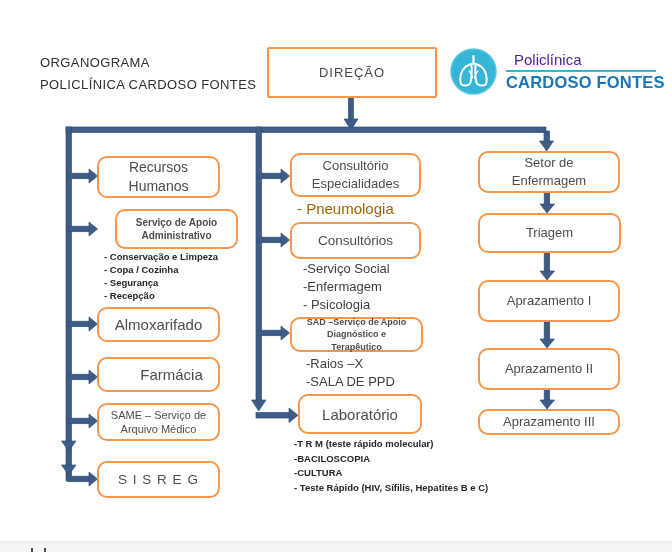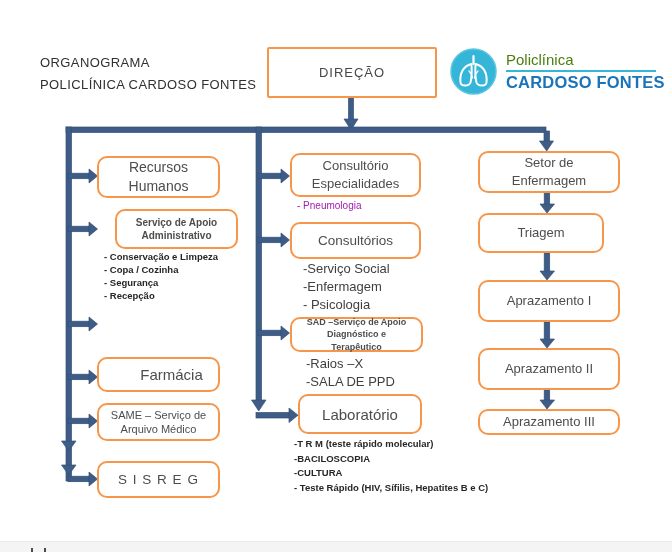--- a/index.html
+++ b/index.html
@@ -26,25 +26,25 @@
   .fz11{font-size:11px;line-height:1.3;}
   .fz10{font-size:10px;line-height:1.35;font-weight:600;margin-left:18px;}
   .fz9{font-size:9px;line-height:1.4;font-weight:600;}
   .sisreg{font-size:13.5px;letter-spacing:1px;}
   .direcao{font-size:13px;letter-spacing:1px;color:#474747;}
   
   .side-list{position:absolute;color:#262626;}
   .small-list{font-size:9.5px;line-height:13px;font-weight:600;}
   .lab-list{font-size:9.5px;line-height:14.5px;font-weight:600;}
   .mid-list{font-size:13px;line-height:18px;color:#3f3f3f;}
-  .mid-line{font-size:10px;color:#a21caf;}
+  .mid-line{font-size:15px;color:#a16207;}
   
   .logo{left:450px;top:43px;width:215px;height:56px;display:flex;align-items:center;}
   .logo-text{margin-left:9px;}
-  .logo-top{font-size:15px;color:#4d7c0f;line-height:17px;}
+  .logo-top{font-size:15px;color:#4c1d95;line-height:17px;margin-left:8px;}
   .logo-divider{width:150px;height:2px;background:#35b6d8;margin:2px 0 1px 0;}
   .logo-bottom{font-size:16.5px;font-weight:bold;color:#1b74ba;letter-spacing:.2px;line-height:19px;}
   
   #wires{left:0;top:0;pointer-events:none;}
   .wire{fill:#3e5c85;stroke:#33507a;stroke-width:.7;}
   
   .footer-bar{left:0;top:541px;width:672px;height:11px;background:#f4f4f4;border-top:1px solid #e8e8e8;box-sizing:border-box;}
   .frag{position:absolute;top:6px;width:2px;height:4px;background:#4a4a4a;}
 </style>
 </head>
@@ -160,20 +160,21 @@
 
   <div class="box fz10" style="left:97px;top:209px;width:123px;height:40px;">Serviço de Apoio Administrativo</div>
 
   <div class="side-list small-list" style="left:104px;top:250px;">
     <div>- Conservação e Limpeza</div>
     <div>- Copa / Cozinha</div>
     <div>- Segurança</div>
     <div>- Recepção</div>
   </div>
 
+  <div class="box fz15" style="left:97px;top:307px;width:123px;height:35px;">Almoxarifado</div>
 
   <div class="box fz15" style="left:97px;top:357px;width:123px;height:35px;padding-left:36px;">Farmácia</div>
 
   <div class="box fz11" style="left:97px;top:403px;width:123px;height:38px;">SAME – Serviço de Arquivo Médico</div>
 
   <div class="box sisreg" style="left:97px;top:461px;width:123px;height:37px;">S I S R E G</div>
 
   <div class="box fz13" style="left:290px;top:153px;width:131px;height:44px;">Consultório Especialidades</div>
 
   <div class="side-list mid-line" style="left:297px;top:200px;">- Pneumologia</div>
@@ -197,21 +198,21 @@
 
   <div class="side-list lab-list" style="left:294px;top:437px;">
     <div>-T R M (teste rápido molecular)</div>
     <div>-BACILOSCOPIA</div>
     <div>-CULTURA</div>
     <div>- Teste Rápido (HIV, Sífilis, Hepatites B e C)</div>
   </div>
 
   <div class="box fz13" style="left:478px;top:151px;width:142px;height:42px;padding:2px 16px;">Setor de Enfermagem</div>
 
-  <div class="box fz13" style="left:478px;top:213px;width:126px;height:40px;">Triagem</div>
+  <div class="box fz13" style="left:478px;top:213px;width:143px;height:40px;">Triagem</div>
 
   <div class="box fz13" style="left:478px;top:280px;width:142px;height:42px;">Aprazamento I</div>
 
   <div class="box fz13" style="left:478px;top:348px;width:142px;height:42px;">Aprazamento II</div>
 
   <div class="box fz13" style="left:478px;top:409px;width:142px;height:26px;">Aprazamento III</div>
 
   <div class="abs footer-bar">
     <div class="frag" style="left:31px;"></div>
     <div class="frag" style="left:44px;"></div>

